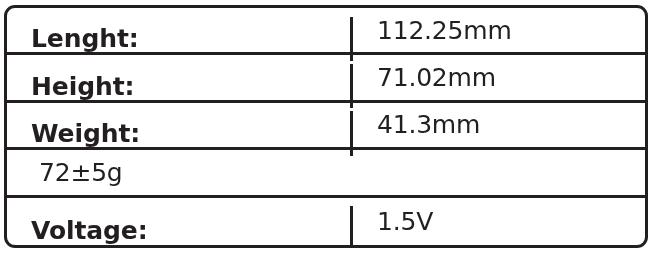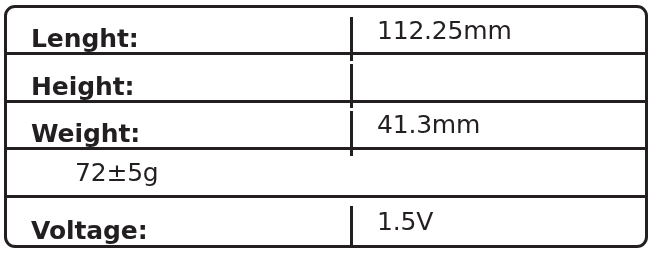--- a/index.html
+++ b/index.html
@@ -71,21 +71,20 @@
   }
   .value-text {
     font-size: 25px;
     font-weight: 400;
     color: #231f20;
     letter-spacing: -0.2px;
     line-height: 1;
   }
   .value-indent {
     padding-left: 32px;
-    margin-left: 36px;
   }
 </style>
 </head>
 <body>
 
 <div class="spec-sheet">
 
   <div class="spec-table">
 
     <div class="spec-row">
@@ -93,20 +92,23 @@
         <span class="label-text">Lenght:</span>
       </div>
       <div class="cell-value">
         <span class="value-text">112.25mm</span>
       </div>
     </div>
 
     <div class="spec-row">
       <div class="cell-label">
         <span class="label-text">Height:</span>
+      </div>
+      <div class="cell-value">
+        <span class="value-text">71.02mm</span>
       </div>
     </div>
 
     <div class="spec-row">
       <div class="cell-label">
         <span class="label-text">Weight:</span>
       </div>
       <div class="cell-value">
         <span class="value-text">41.3mm</span>
       </div>

